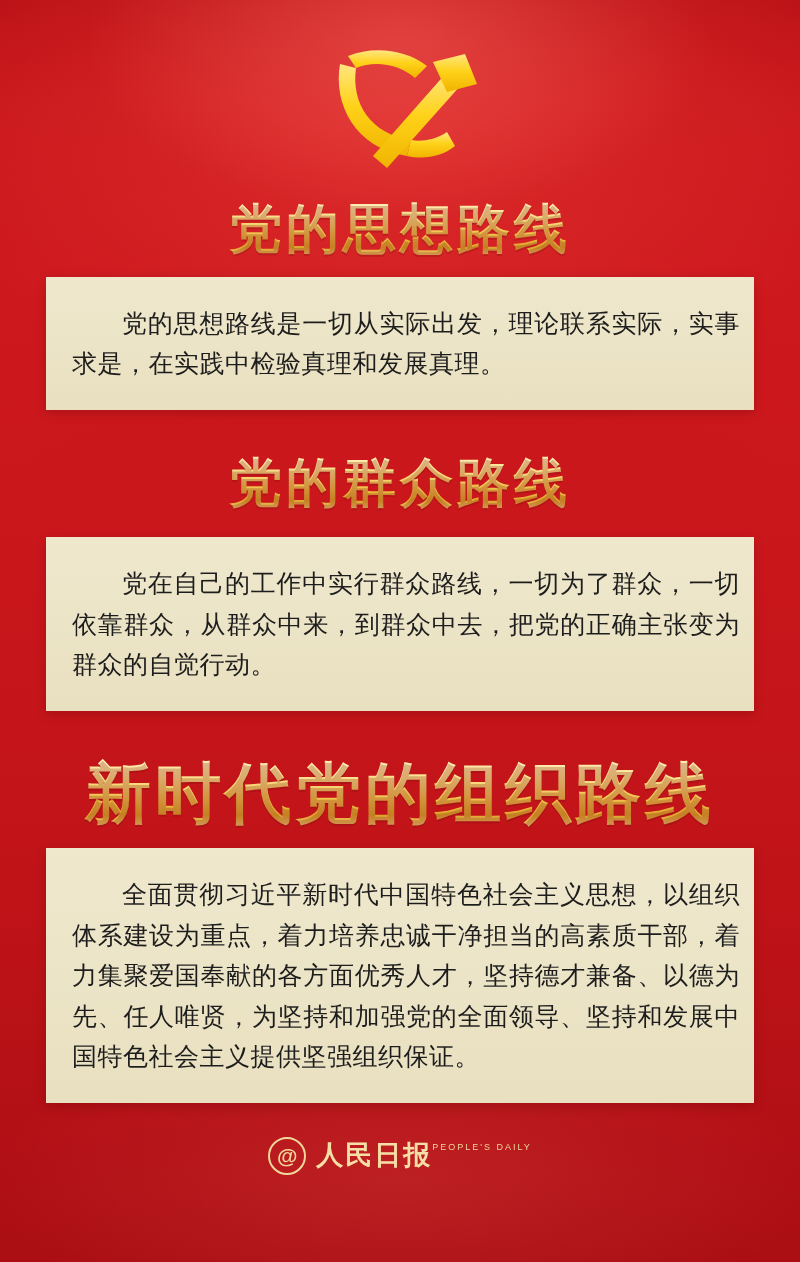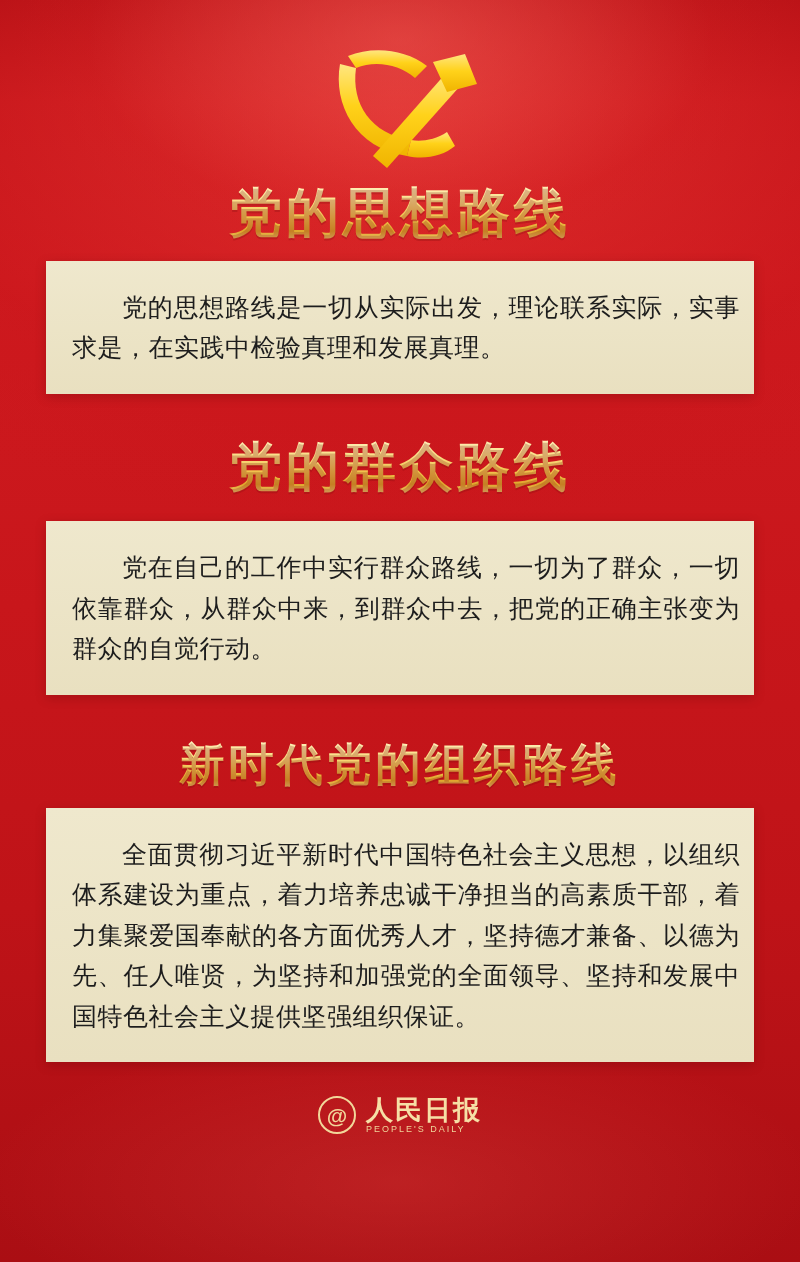--- a/index.html
+++ b/index.html
@@ -65,23 +65,23 @@
     font-weight: bold;
     letter-spacing: 4px;
     background: linear-gradient(180deg, #fff3c4 0%, #fbe08a 30%, #f0c14b 58%, #e0a62c 78%, #f7dd95 100%);
     -webkit-background-clip: text;
     background-clip: text;
     color: transparent;
     -webkit-text-fill-color: transparent;
     text-shadow: 0 2px 0 rgba(120,10,12,0.25);
     line-height: 1.18;
   }
-  .t1 { font-size: 53px; margin: 6px 0 16px; }
+  .t1 { font-size: 53px; margin: 22px 0 16px; }
   .t2 { font-size: 53px; margin: 42px 0 23px; }
-  .t3 { font-size: 45px; margin: 44px 0 16px; }
+  .t3 { font-size: 66px; margin: 44px 0 16px; }
 
   .card {
     background: linear-gradient(180deg, #efe8cd 0%, #e9e0c0 100%);
     box-shadow: 0 3px 10px rgba(90,5,8,0.28);
     padding: 26px 14px 26px 26px;
     box-sizing: border-box;
   }
   .card p {
     margin: 0;
     color: #1d1d1d;
@@ -107,21 +107,21 @@
     border: 2px solid #f2d79a;
     color: #f2d79a;
     font-size: 21px;
     font-weight: bold;
     display: flex;
     align-items: center;
     justify-content: center;
     line-height: 1;
     font-family: "Liberation Sans", sans-serif;
   }
-  .footer-text { display: flex; flex-direction: column; align-items: flex-start; }
+  .footer-text { display: flex; flex-direction: row; align-items: flex-start; }
   .footer-cn {
     color: #f6dfa6;
     font-family: "Liberation Serif", "DejaVu Serif", serif;
     font-weight: bold;
     font-size: 27px;
     line-height: 1;
     letter-spacing: 2px;
   }
   .footer-en {
     color: #f0d49a;

